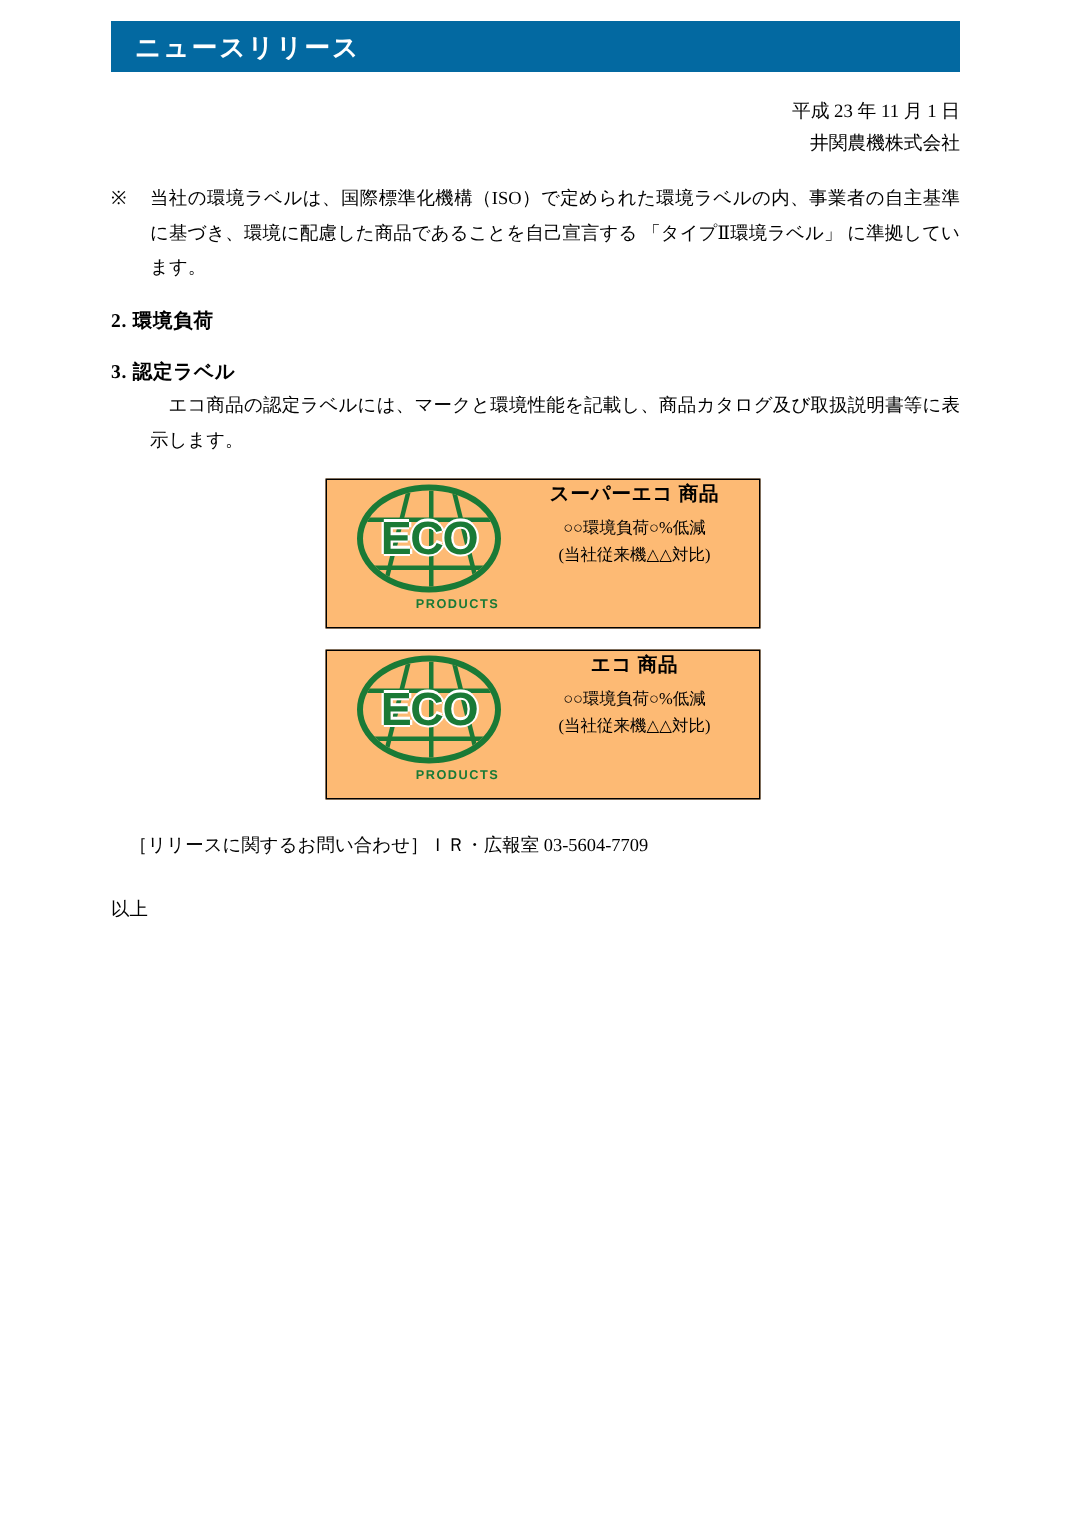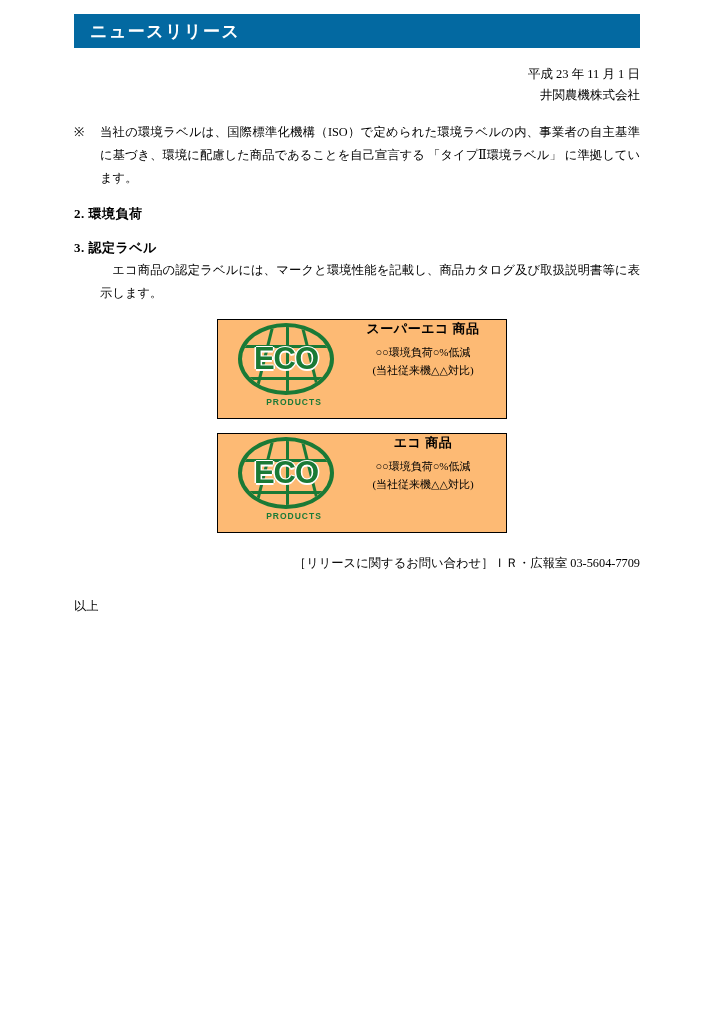--- a/index.html
+++ b/index.html
@@ -207,21 +207,21 @@
     font-family: "Liberation Sans", sans-serif;
     font-weight: bold;
     font-size: 31px;
     color: #1a7a36;
     letter-spacing: -1px;
     text-shadow:
       -1.5px 0 #ffffff, 1.5px 0 #ffffff, 0 -1.5px #ffffff, 0 1.5px #ffffff;
   }
   .eco-products {
     position: absolute;
-    left: 6px;
+    left: 17px;
     bottom: -1px;
     width: 100%;
     text-align: center;
     font-family: "Liberation Sans", sans-serif;
     font-weight: bold;
     font-size: 8.5px;
     letter-spacing: 1px;
     color: #1a7a36;
   }
   .label-text {
@@ -237,21 +237,20 @@
   }
   .label-line {
     font-size: 11px;
     line-height: 1.6;
   }
 
   
   .contact {
     margin: 22px 84px 0 86px;
     font-size: 12.3px;
-    text-align: right;
   }
   .closing {
     margin: 26px 84px 0 74px;
     font-size: 12.3px;
   }
 </style>
 </head>
 <body>
 
 <div class="page">

